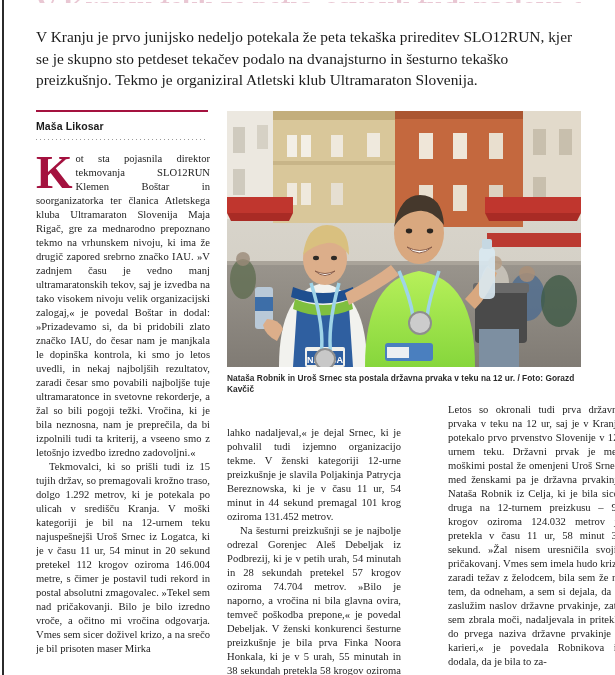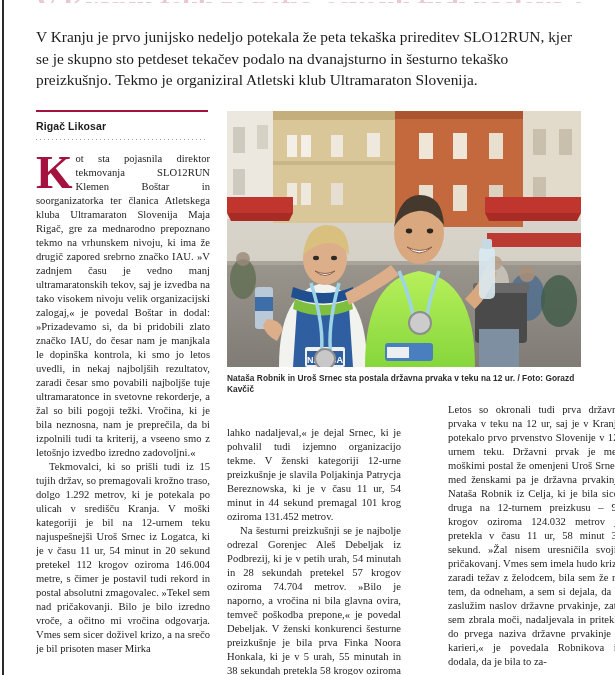--- a/index.html
+++ b/index.html
@@ -153,21 +153,21 @@
 <div class="page-edge-rule"></div>
 
 <div class="page">
 
   <div class="headline-sliver">V Kranju tekli že petič, osvojili tudi naslova državnih prvakov</div>
 
   <div class="standfirst">V Kranju je prvo junijsko nedeljo potekala že peta tekaška prireditev SLO12RUN, kjer se je skupno sto petdeset tekačev podalo na dvanajsturno in šesturno tekaško preizkušnjo. Tekmo je organiziral Atletski klub Ultramaraton Slovenija.</div>
 
   <div class="byline-block">
     <div class="byline-rule"></div>
-    <div class="byline-name">Rigač Likosar</div>
+    <div class="byline-name">Maša Likosar</div>
     <div class="byline-dots"></div>
   </div>
 
   <div class="photo-wrap">
     <div class="photo">
       <svg viewBox="0 0 354 256" width="354" height="256" preserveAspectRatio="none">
         <defs>
           <linearGradient id="skyg" x1="0" y1="0" x2="0" y2="1">
             <stop offset="0" stop-color="#dedbd3"></stop>
               <stop offset="1" stop-color="#cfcabf"></stop>

